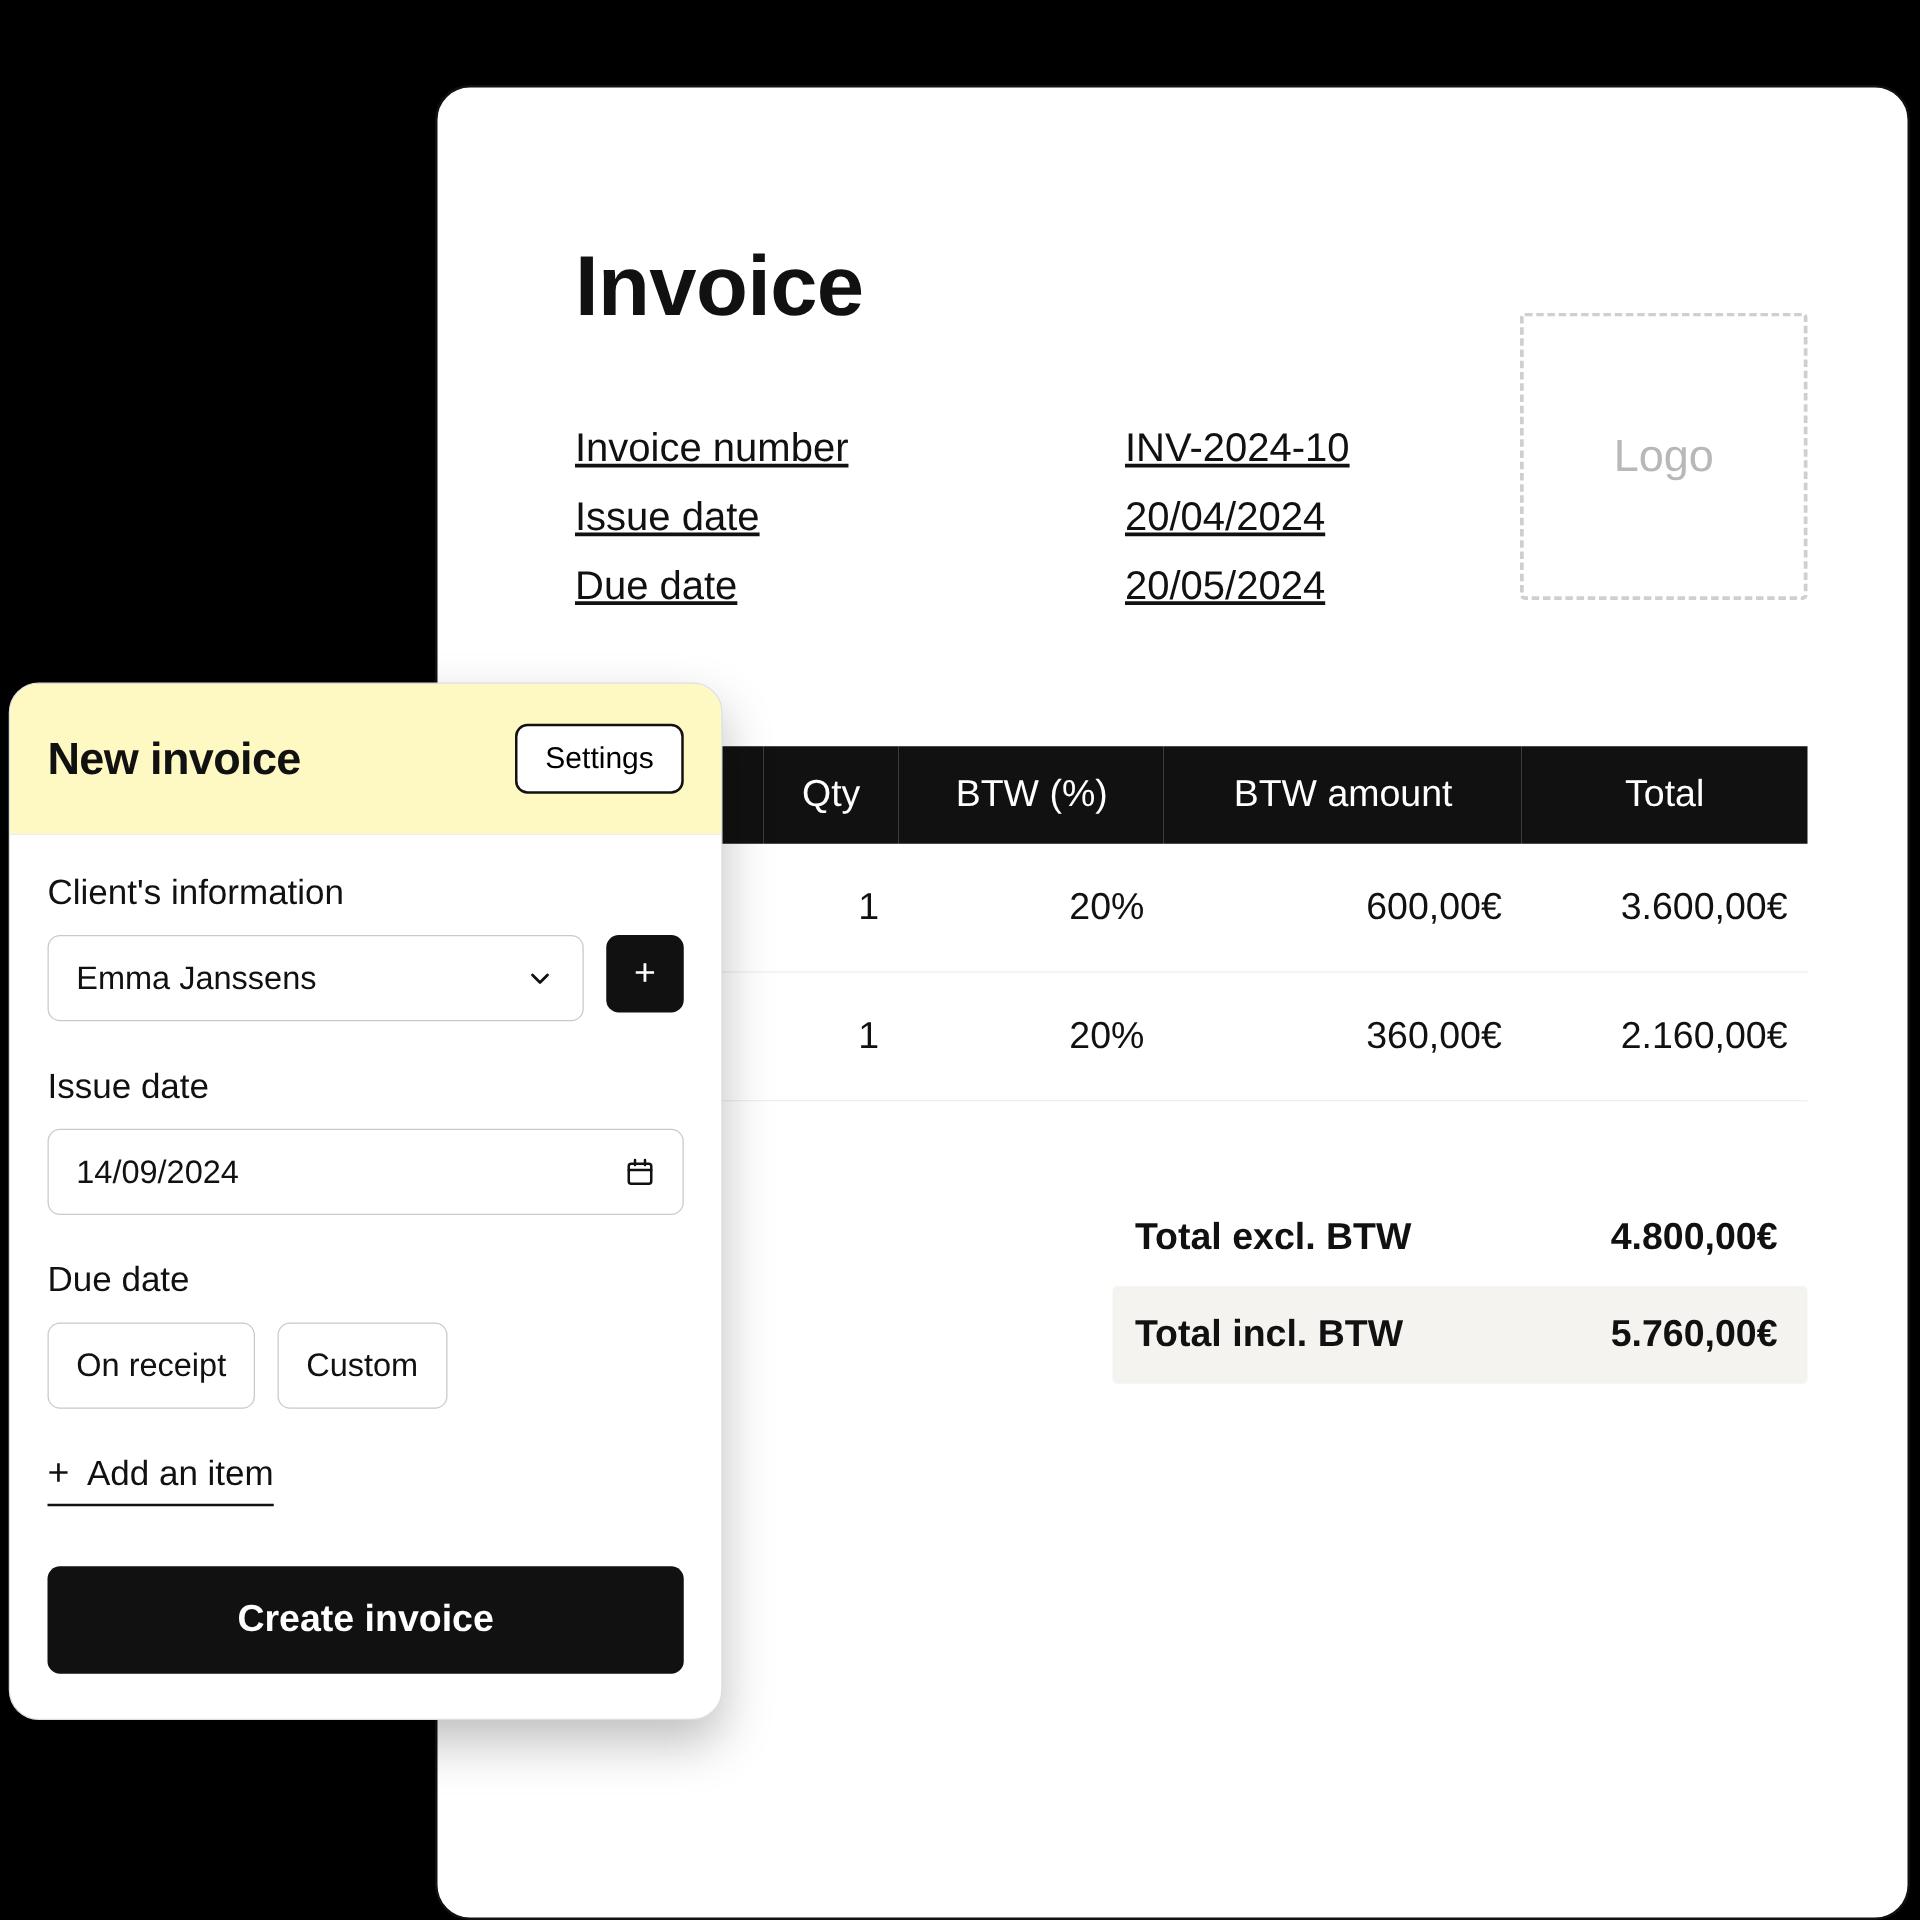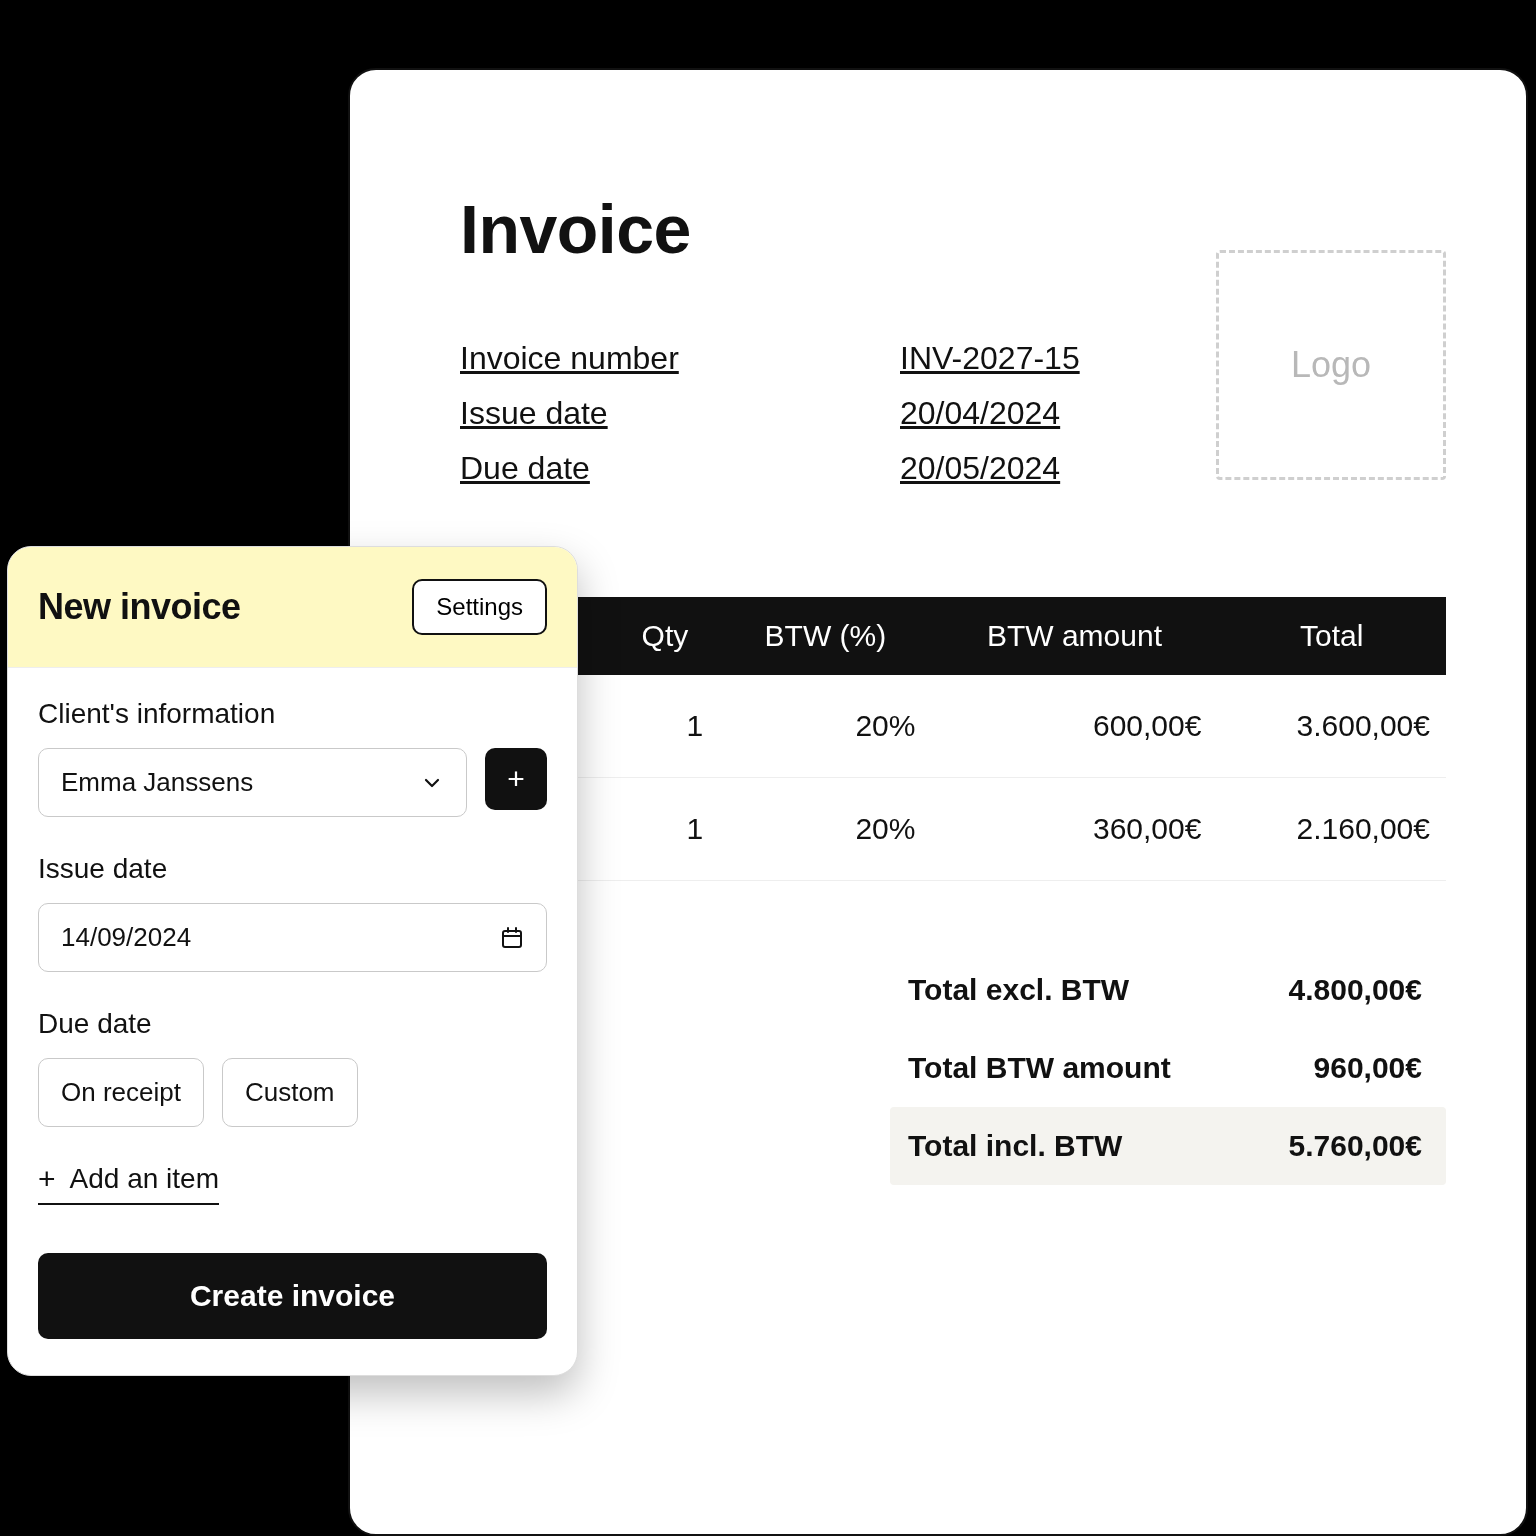--- a/index.html
+++ b/index.html
@@ -224,21 +224,21 @@
 <div class="invoice-preview">
 
   <div class="invoice-title">Invoice</div>
 
   <div class="logo-placeholder">
     <span>Logo</span>
   </div>
 
   <div class="invoice-meta">
     <div>Invoice number</div>
-    <div>INV-2027-15</div>
+    <div>INV-2024-10</div>
     <div>Issue date</div>
     <div>20/04/2024</div>
     <div>Due date</div>
     <div>20/05/2024</div>
   </div>
 
   <table class="line-table">
     <thead>
       <tr>
         <th>ption</th>
@@ -264,24 +264,20 @@
         <td>2.160,00€</td>
       </tr>
     </tbody>
   </table>
 
   <div class="totals">
     <div class="totals-row">
       <span>Total excl. BTW</span>
       <span>4.800,00€</span>
     </div>
-    <div class="totals-row">
-      <span>Total BTW amount</span>
-      <span>960,00€</span>
-    </div>
     <div class="totals-row highlight">
       <span>Total incl. BTW</span>
       <span>5.760,00€</span>
     </div>
   </div>
 
 </div>
 
 <div class="modal">
   <div class="modal-header">

